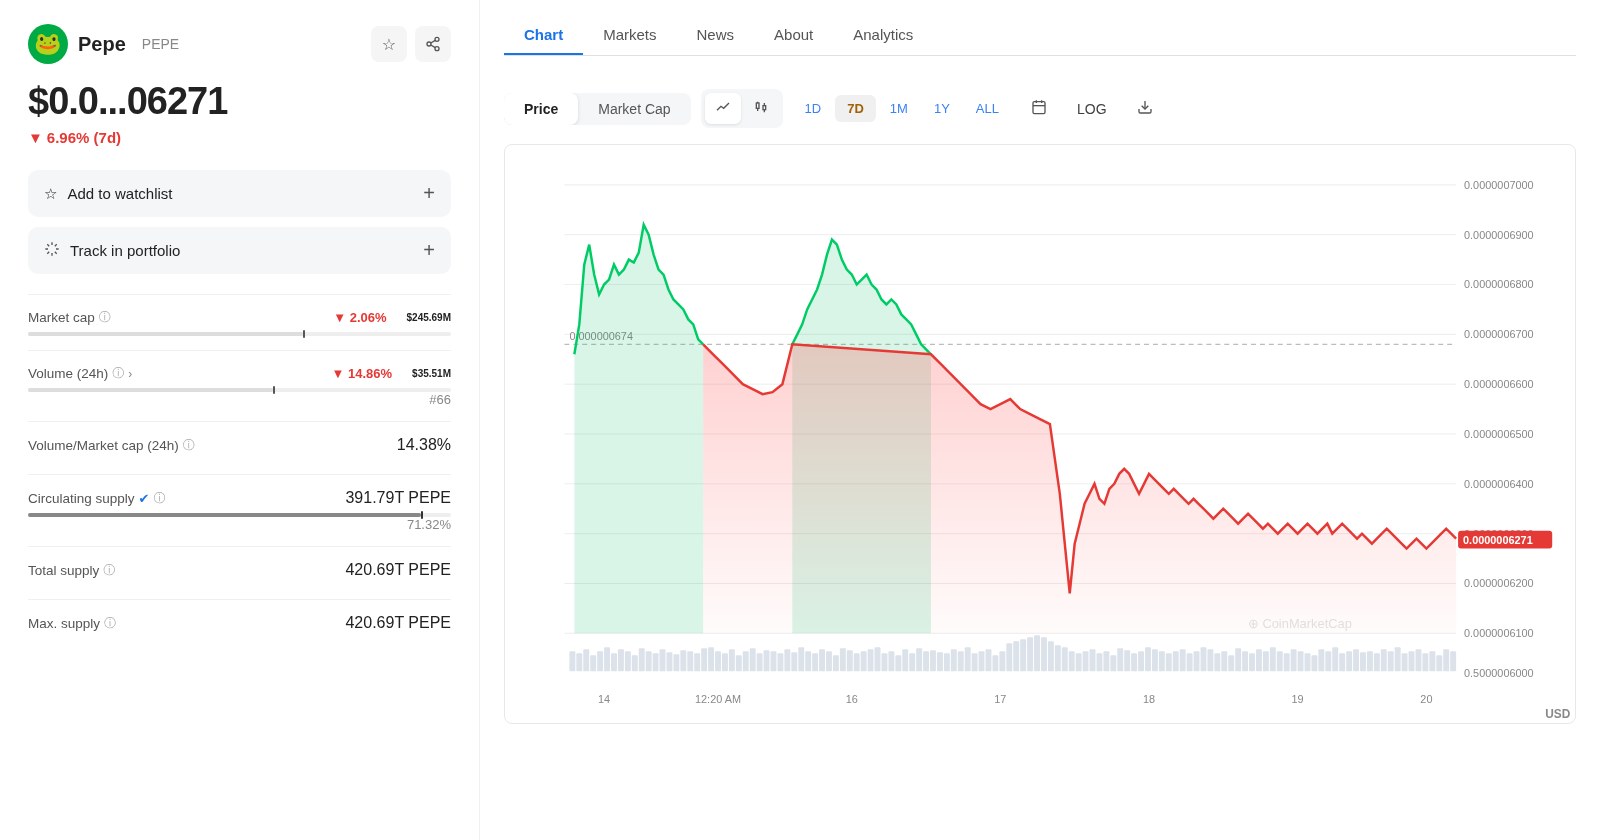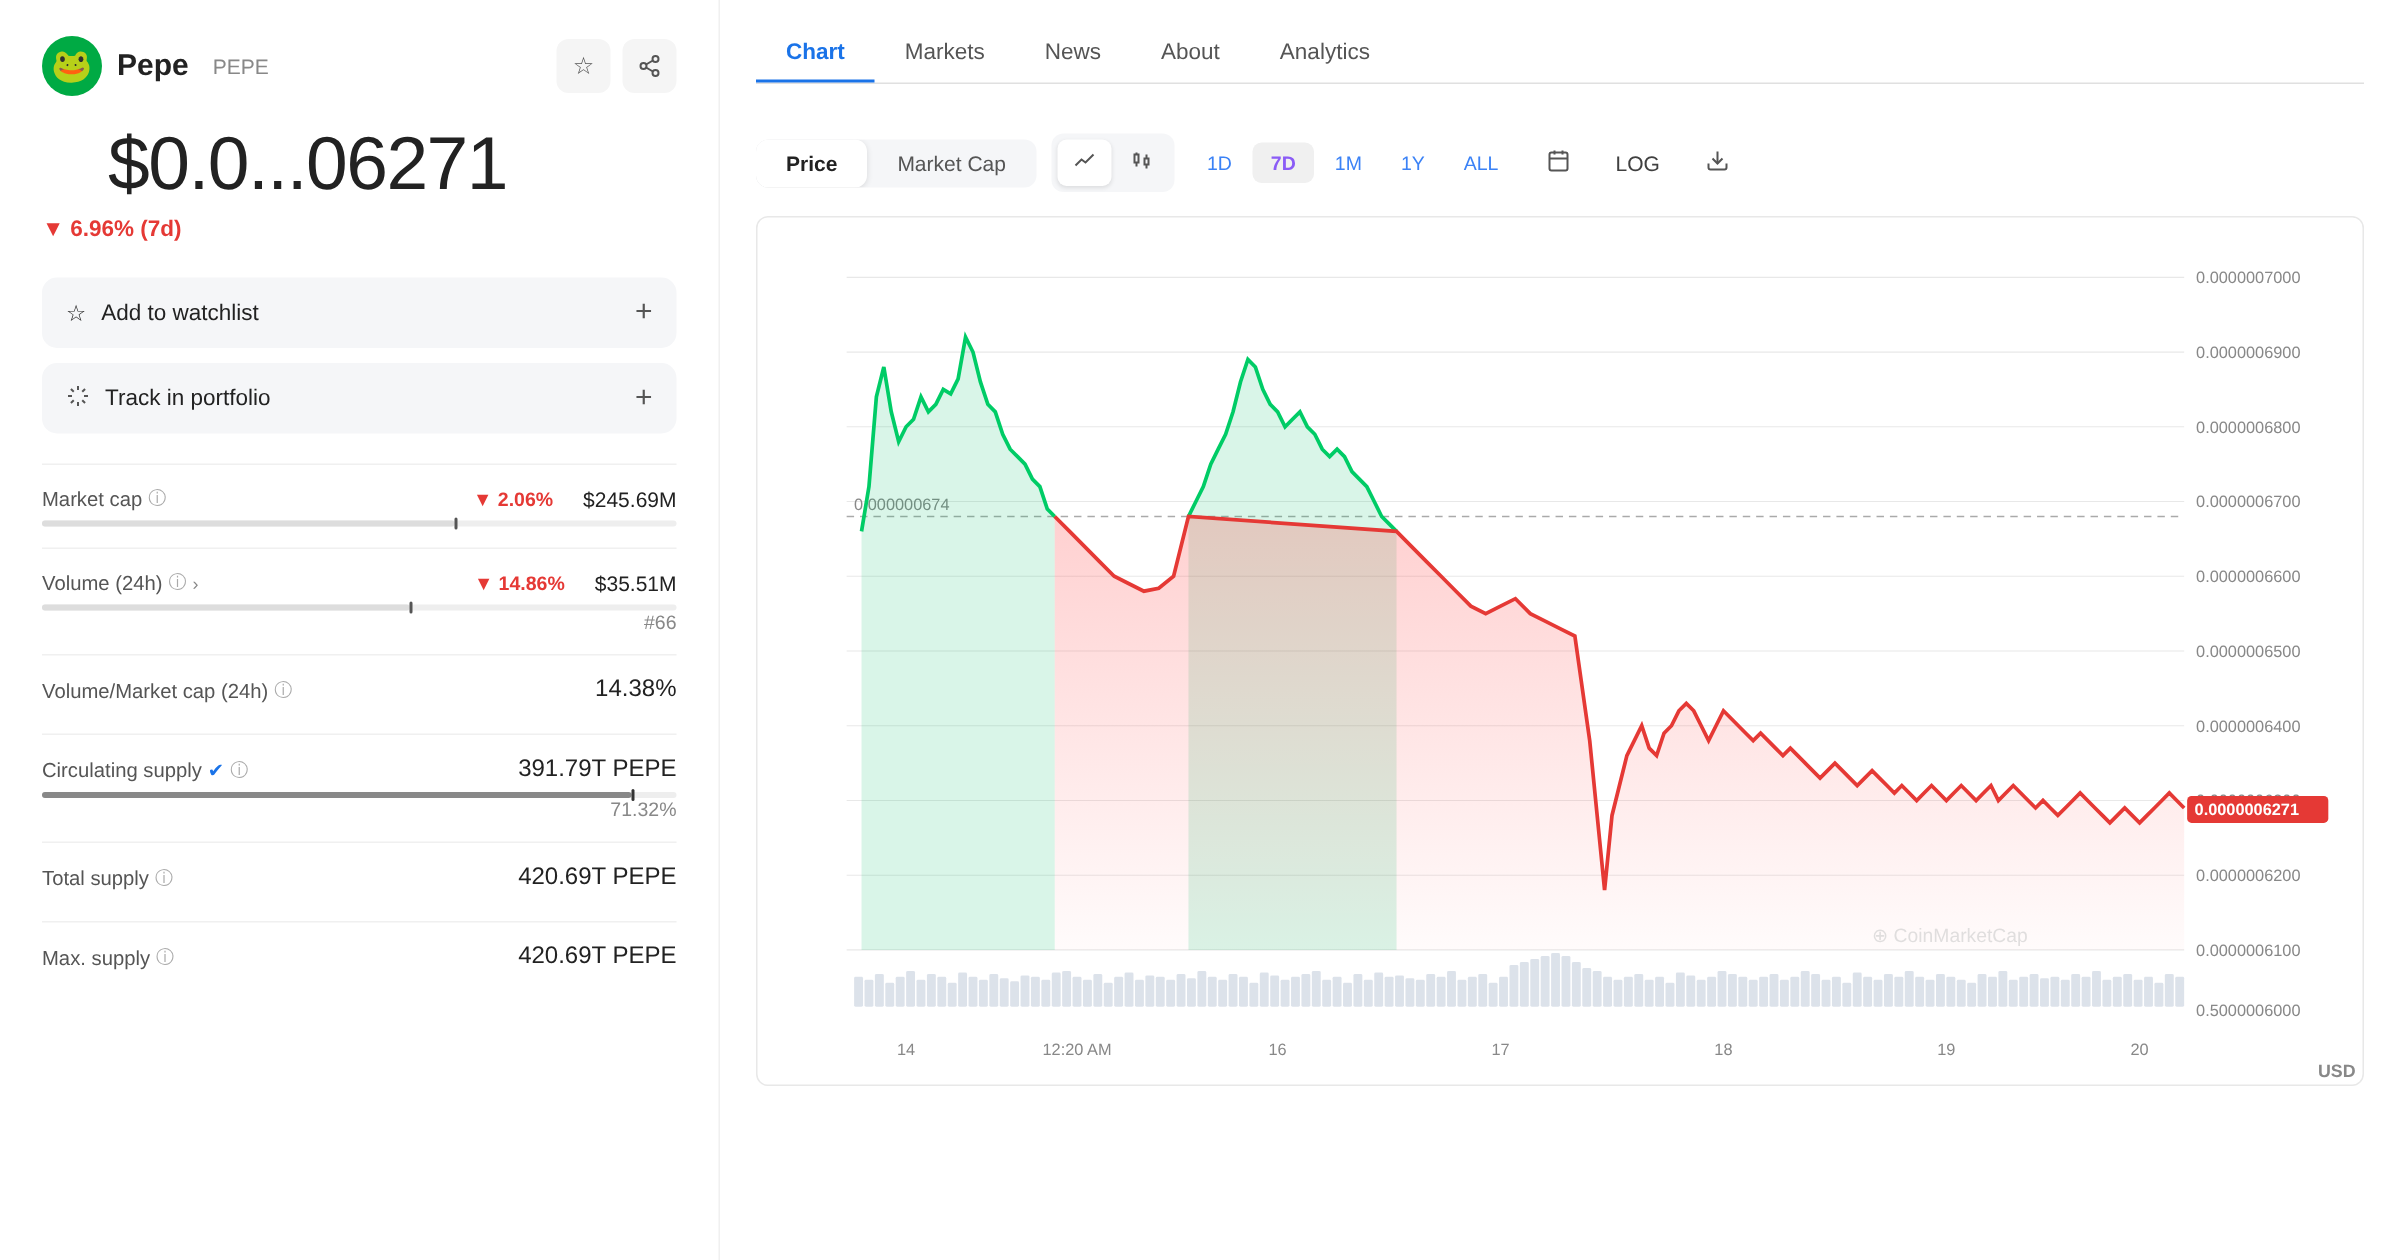--- a/index.html
+++ b/index.html
@@ -9,35 +9,35 @@
     .main { flex: 1; padding: 0 24px 24px; overflow: hidden; }
 
     
     .coin-header { display: flex; align-items: center; justify-content: space-between; margin-bottom: 16px; }
     .coin-identity { display: flex; align-items: center; gap: 10px; }
     .coin-logo { width: 40px; height: 40px; border-radius: 50%; background: #00aa44; display: flex; align-items: center; justify-content: center; font-size: 22px; }
     .coin-name { font-size: 20px; font-weight: 700; }
     .coin-ticker { font-size: 14px; color: #888; font-weight: 500; margin-left: 6px; }
     .header-icons { display: flex; gap: 8px; }
     .icon-btn { width: 36px; height: 36px; border-radius: 8px; background: #f5f5f5; border: none; cursor: pointer; display: flex; align-items: center; justify-content: center; font-size: 16px; color: #555; }
-    .price { font-size: 50px; font-weight: 400; letter-spacing: -1px; margin-bottom: 6px; margin-left: 44px; }
+    .price { font-size: 38px; font-weight: 700; letter-spacing: -1px; margin-bottom: 6px; }
     .price-change { display: flex; align-items: center; gap: 4px; color: #e53935; font-size: 15px; font-weight: 600; margin-bottom: 24px; }
 
     .action-btn { display: flex; align-items: center; justify-content: space-between; background: #f5f6f8; border-radius: 10px; padding: 12px 16px; margin-bottom: 10px; cursor: pointer; border: none; width: 100%; }
     .action-btn-left { display: flex; align-items: center; gap: 10px; font-size: 15px; color: #222; font-weight: 500; }
     .action-btn-plus { font-size: 20px; color: #555; font-weight: 300; }
 
     .stats-section { margin-top: 20px; }
     .stat-row { padding: 14px 0; border-top: 1px solid #f0f0f0; }
     .stat-top { display: flex; justify-content: space-between; align-items: center; margin-bottom: 6px; }
     .stat-label { color: #555; font-size: 13.5px; display: flex; align-items: center; gap: 4px; }
     .info-icon { color: #aaa; font-size: 12px; cursor: pointer; }
     .stat-values { display: flex; align-items: center; gap: 20px; }
     .stat-change-neg { color: #e53935; font-size: 13px; font-weight: 600; display: flex; align-items: center; gap: 2px; }
-    .stat-value { font-size: 14px; font-weight: 400; }
+    .stat-value { font-size: 10px; font-weight: 700; }
     .stat-rank { color: #888; font-size: 13px; text-align: right; }
     .progress-bar-wrap { height: 4px; background: #eee; border-radius: 2px; margin-top: 4px; position: relative; }
     .progress-bar { height: 4px; background: #ddd; border-radius: 2px; }
     .progress-marker { position: absolute; top: -2px; width: 2px; height: 8px; background: #555; border-radius: 1px; }
     .stat-single { font-size: 16px; font-weight: 400; }
     .chevron-icon { color: #888; font-size: 12px; cursor: pointer; }
 
     
     .tabs { display: flex; gap: 0; padding: 0; border-bottom: 1px solid #e0e0e0; margin-bottom: 33px; padding-top: 16px; }
     .tab { padding: 10px 20px; font-size: 15px; color: #555; cursor: pointer; border-bottom: 2px solid transparent; font-weight: 500; }
@@ -45,21 +45,21 @@
 
     .chart-controls { display: flex; align-items: center; gap: 10px; margin-bottom: 16px; flex-wrap: wrap; }
     .toggle-group { display: flex; background: #f5f6f8; border-radius: 8px; overflow: hidden; }
     .toggle-btn { padding: 8px 20px; border: none; background: transparent; cursor: pointer; font-size: 14px; color: #555; font-weight: 500; border-radius: 8px; }
     .toggle-btn.active { background: #fff; box-shadow: 0 1px 4px rgba(0,0,0,0.12); color: #222; font-weight: 600; }
     .chart-type-group { display: flex; gap: 2px; background: #f5f6f8; border-radius: 8px; padding: 4px; }
     .chart-type-btn { padding: 6px 10px; border: none; background: transparent; cursor: pointer; border-radius: 6px; font-size: 14px; color: #555; }
     .chart-type-btn.active { background: #fff; box-shadow: 0 1px 3px rgba(0,0,0,0.1); }
     .time-group { display: flex; gap: 2px; }
     .time-btn { padding: 6px 12px; border: none; background: transparent; cursor: pointer; font-size: 13px; color: #3b82f6; border-radius: 6px; font-weight: 500; }
-    .time-btn.active { background: #f0f0f0; font-weight: 700; color: #8b5cf6; }
+    .time-btn.active { background: #f0f0f0; font-weight: 700; color: #a16207; }
     .ctrl-icon-btn { padding: 6px 10px; border: none; background: transparent; cursor: pointer; font-size: 14px; color: #404040; border-radius: 6px; }
 
     .chart-area { position: relative; width: 100%; height: 580px; border: 1px solid #e8e8e8; border-radius: 8px; overflow: hidden; background: #fff; }
     .chart-svg { width: 100%; height: 100%; }
   </style>
 </head>
 <body>
 
 <div class="layout">
 

